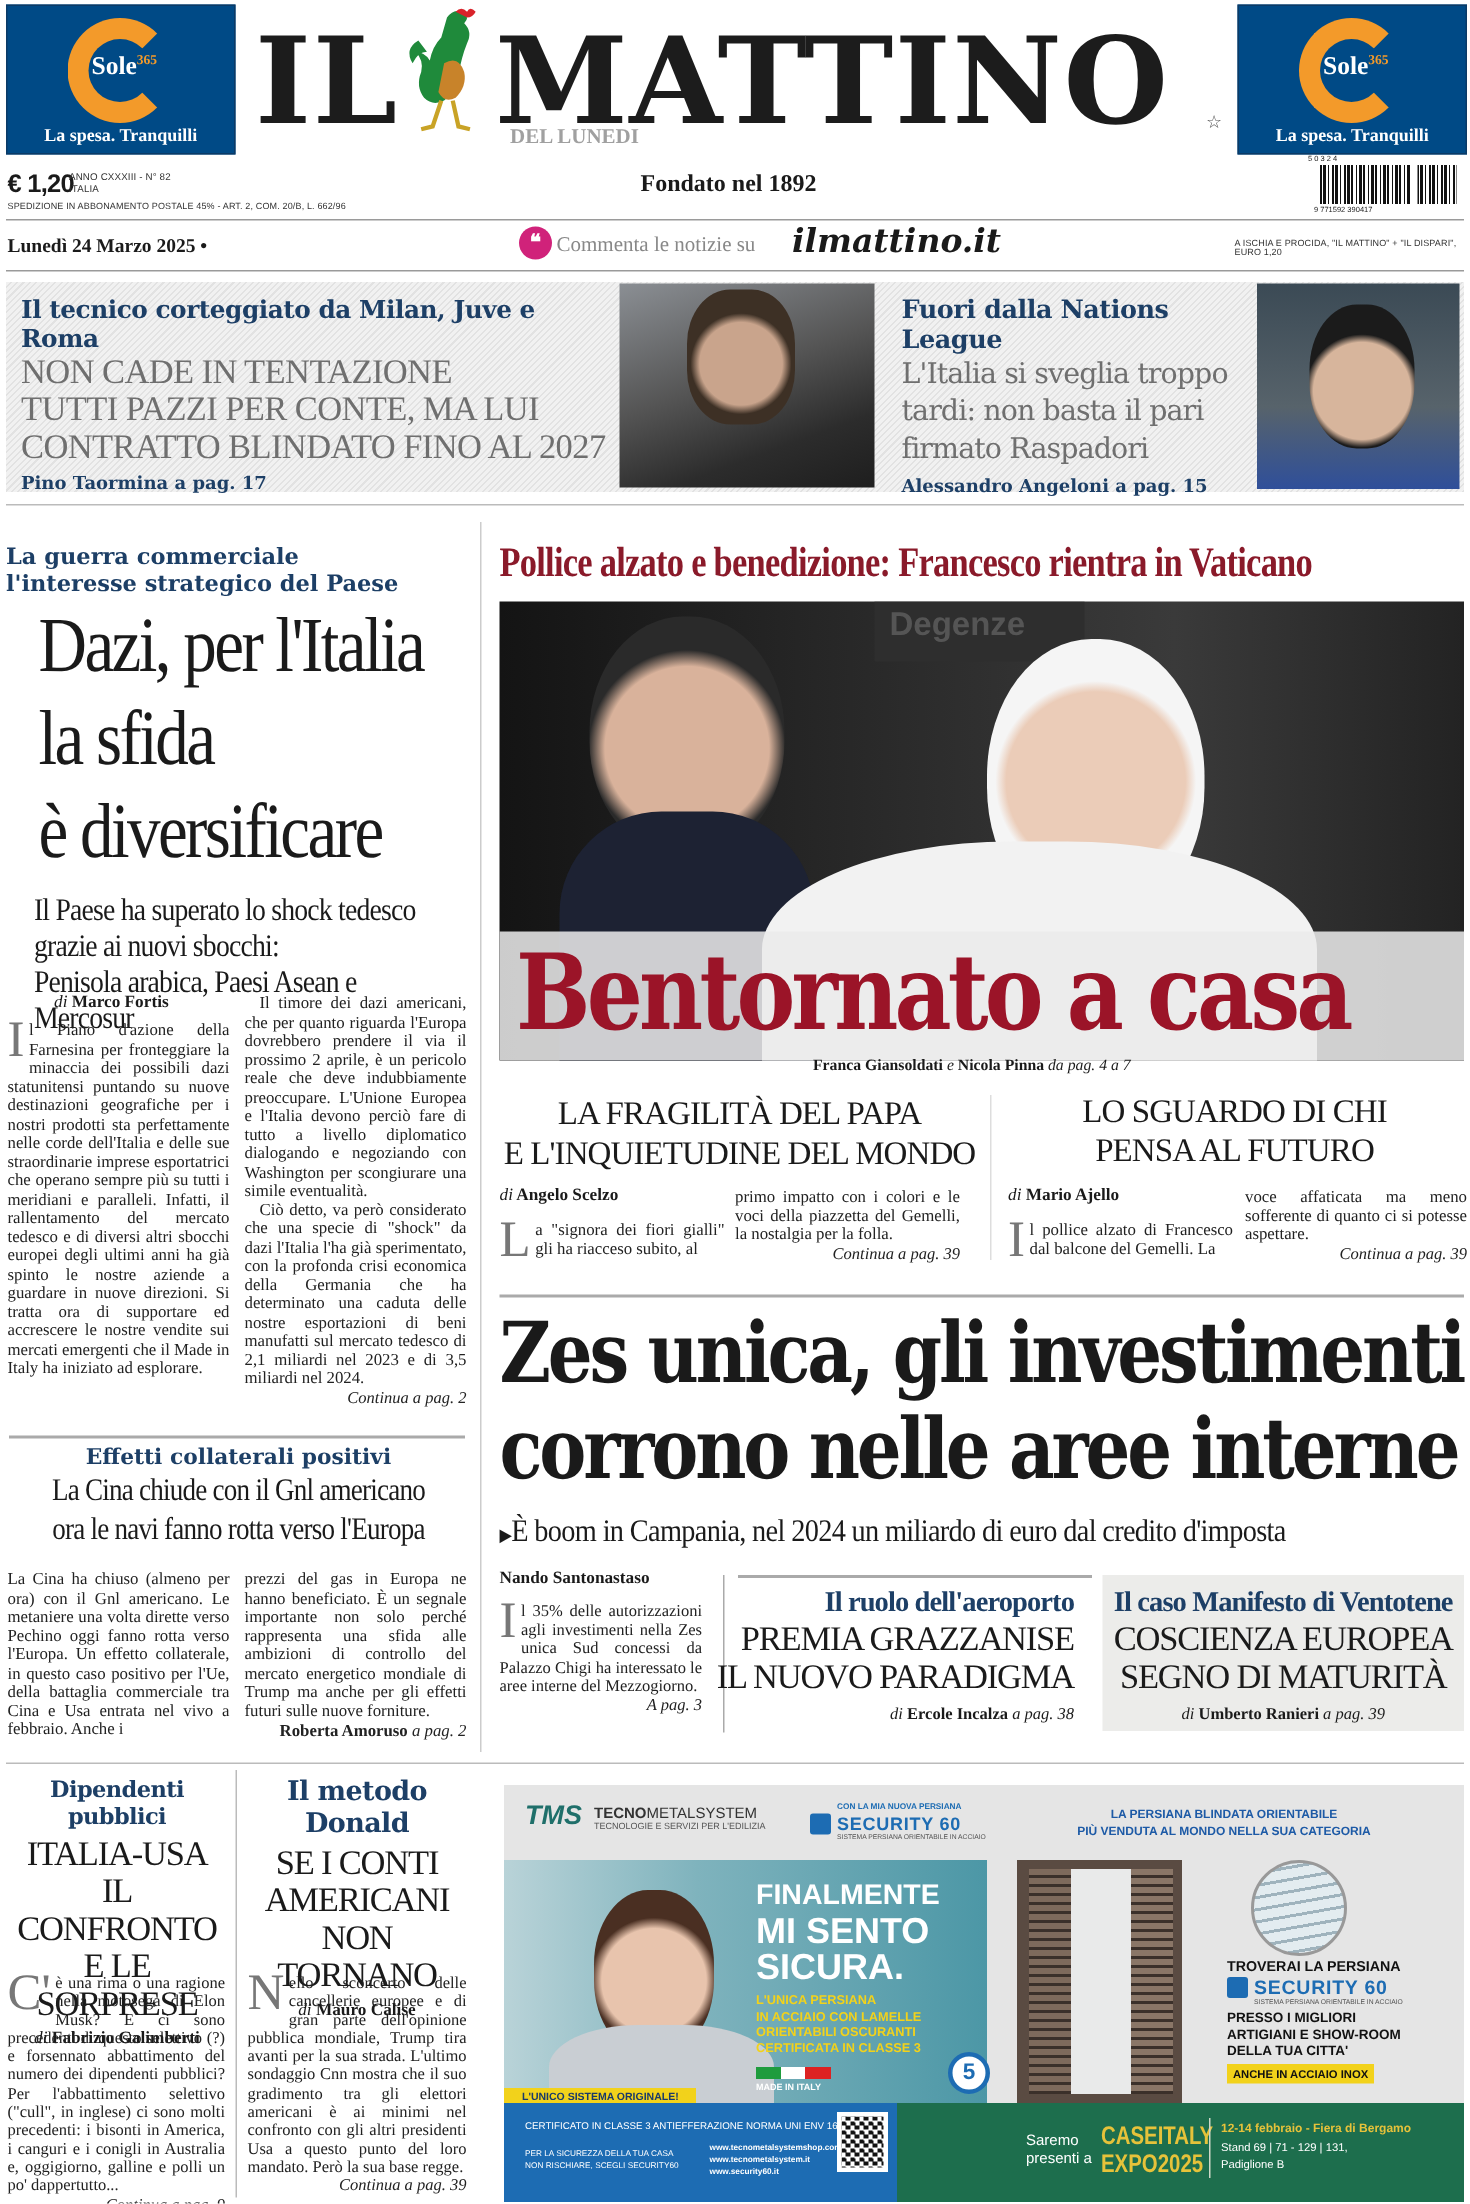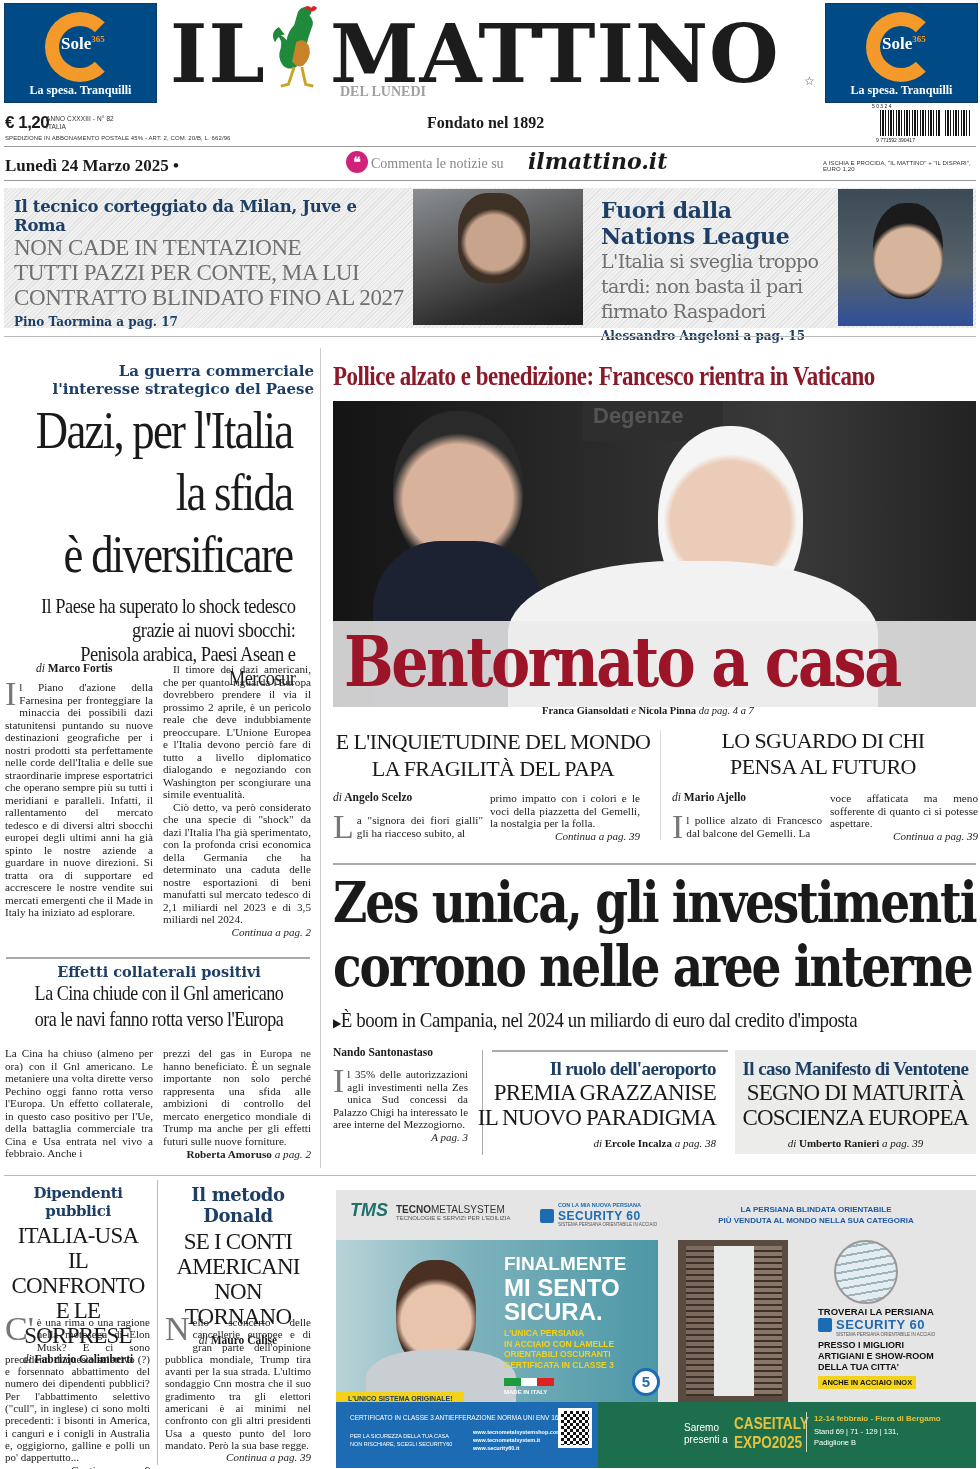--- a/index.html
+++ b/index.html
@@ -65,55 +65,55 @@
 <div class="abs tiny" style="left:46px;top:123px">ITALIA</div>
 <div class="abs tiny" style="left:5px;top:135px;font-size:6px">SPEDIZIONE IN ABBONAMENTO POSTALE 45% - ART. 2, COM. 20/B, L. 662/96</div>
 <div class="abs" style="left:427px;top:114px;font-family:'Liberation Serif',serif;font-weight:bold;font-size:16px">Fondato nel 1892</div>
 
 <div class="abs" style="left:872px;top:103px;font-size:5px;font-family:'Liberation Sans',sans-serif">5 0 3 2 4</div>
 <div class="abs barcode" style="left:880px;top:110px;width:60px;height:26px"></div>
 <div class="abs barcode" style="left:945px;top:110px;width:26px;height:26px"></div>
 <div class="abs" style="left:876px;top:137px;font-size:5px;font-family:'Liberation Sans',sans-serif">9 771592 390417</div>
 
 <div class="abs rule" style="left:4px;top:146px;width:972px;height:1px"></div>
-<div class="abs" style="left:5px;top:156px;font-family:'Liberation Serif',serif;font-weight:bold;font-size:17px">Lunedì 24 Marzo 2025 •</div>
+<div class="abs" style="left:5px;top:156px;font-family:'Liberation Serif',serif;font-weight:bold;font-size:13px">Lunedì 24 Marzo 2025 •</div>
 <div class="abs" style="left:346px;top:151px;width:22px;height:22px;border-radius:50%;background:#d0227a;color:#fff;font-size:14px;text-align:center;line-height:22px;font-weight:bold">❝</div>
 <div class="abs" style="left:371px;top:156px;font-family:'Liberation Serif',serif;font-size:14px;color:#888">Commenta le notizie su</div>
 <div class="abs" style="left:528px;top:148px;font-family:'DejaVu Serif',serif;font-style:italic;font-weight:bold;font-size:22px">ilmattino.it</div>
 <div class="abs tiny" style="left:823px;top:160px;font-size:6px">A ISCHIA E PROCIDA, "IL MATTINO" + "IL DISPARI", EURO 1,20</div>
 <div class="abs rule" style="left:4px;top:180px;width:972px;height:1px"></div>
 
 <div class="abs hatch" style="left:4px;top:188px;width:972px;height:140px"></div>
 <div class="abs" style="left:14px;top:197px;width:395px">
   <div class="kicker navy" style="font-size:16.5px;letter-spacing:-.3px">Il tecnico corteggiato da Milan, Juve e Roma</div>
   <div class="gray" style="font-family:'Liberation Serif',serif;font-size:23px;line-height:25px;letter-spacing:-.4px">
     <div>NON CADE IN TENTAZIONE</div>
     <div>TUTTI PAZZI PER CONTE, MA LUI</div>
     <div>CONTRATTO BLINDATO FINO AL 2027</div>
   </div>
   <div class="navy kicker" style="font-size:12px;margin-top:5px">Pino Taormina a pag. 17</div>
 </div>
 <div class="abs" style="left:413px;top:189px;width:170px;height:136px;background:linear-gradient(160deg,#8b8f94 0%,#555 45%,#2c2c2c 75%,#1e1e1e 100%)">
   <div style="position:absolute;left:45px;top:4px;width:72px;height:90px;border-radius:40%;background:radial-gradient(circle at 50% 55%,#c9a48c 0 45%,#3d3025 55%)"></div>
 </div>
 <div class="abs" style="left:601px;top:197px;width:230px">
-  <div class="kicker navy" style="font-size:22px;letter-spacing:-.3px">Fuori dalla Nations League</div>
+  <div class="kicker navy" style="font-size:17px;letter-spacing:-.3px">Fuori dalla Nations League</div>
   <div class="gray" style="font-family:'DejaVu Serif',serif;font-size:19px;line-height:25px;letter-spacing:-.6px">
     <div>L'Italia si sveglia troppo</div>
     <div>tardi: non basta il pari</div>
     <div>firmato Raspadori</div>
   </div>
   <div class="navy kicker" style="font-size:12px;margin-top:5px">Alessandro Angeloni a pag. 15</div>
 </div>
 <div class="abs" style="left:838px;top:189px;width:135px;height:137px;background:linear-gradient(180deg,#3b4a55,#57636b 60%,#2f4f9a)">
   <div style="position:absolute;left:35px;top:14px;width:70px;height:96px;border-radius:45%;background:radial-gradient(circle at 50% 60%,#d7b59c 0 48%,#1b1b1b 56%)"></div>
 </div>
 
 <div class="abs rule" style="left:4px;top:336px;width:972px;height:1px;background:#bbb"></div>
-<div class="abs" style="left:4px;top:362px;width:310px;text-align:right">
+<div class="abs" style="left:4px;top:362px;width:310px;text-align:left">
   <div class="kicker navy" style="font-size:15px;line-height:18px">
     <div>La guerra commerciale</div>
     <div>l'interesse strategico del Paese</div>
   </div>
   <div style="font-family:'Liberation Serif',serif;font-size:52px;line-height:62px;letter-spacing:-2px;transform:scaleX(.86);margin-top:2px">
     <div>Dazi, per l'Italia</div>
     <div>la sfida</div>
     <div>è diversificare</div>
   </div>
   <div style="font-family:'Liberation Serif',serif;font-size:21px;line-height:24px;letter-spacing:-.6px;transform:scaleX(.88);margin-top:8px">
@@ -154,22 +154,22 @@
   <div style="position:absolute;left:60px;top:10px;width:130px;height:160px;border-radius:48%;background:radial-gradient(circle at 50% 55%,#d9b29b 0 50%,#2a2a2a 60%)"></div>
   <div style="position:absolute;left:40px;top:140px;width:170px;height:170px;background:#1d2233;border-radius:40% 40% 0 0"></div>
   <div style="position:absolute;left:325px;top:25px;width:145px;height:190px;border-radius:48%;background:radial-gradient(circle at 50% 50%,#ebccb8 0 50%,#f5f5f5 56%)"></div>
   <div style="position:absolute;left:175px;top:160px;width:370px;height:160px;background:#f2f2f2;border-radius:45% 45% 0 0"></div>
   <div style="position:absolute;left:0;right:0;bottom:0;height:86px;background:rgba(235,235,235,.86)"></div>
 </div>
 <div class="abs maroon" style="left:344px;top:622px;font-family:'DejaVu Serif',serif;font-weight:bold;font-size:70px;letter-spacing:-3px;line-height:80px;white-space:nowrap;transform:scaleX(.84);transform-origin:left top;color:#9b1428">Bentornato a casa</div>
 <div class="abs byline" style="left:542px;top:705px;font-size:10.5px"><span>Franca Giansoldati</span> <i>e</i> <span>Nicola Pinna</span> <i style="font-weight:normal">da pag. 4 a 7</i></div>
 
 <div class="abs" style="left:333px;top:728px;width:320px;text-align:center;font-family:'Liberation Serif',serif;font-size:22px;line-height:27px;letter-spacing:-.6px">
+  <div>LA FRAGILITÀ DEL PAPA</div>
   <div>E L'INQUIETUDINE DEL MONDO</div>
-  <div>LA FRAGILITÀ DEL PAPA</div>
 </div>
 <div class="abs byline" style="left:333px;top:791px"><i>di</i> <span>Angelo Scelzo</span></div>
 <div class="abs body" style="left:333px;top:814px;width:150px"><span class="drop">L</span><span>a "signora dei fiori gialli" gli ha riacceso subito, al</span></div>
 <div class="abs body" style="left:490px;top:792px;width:150px"><span>primo impatto con i colori e le voci della piazzetta del Gemelli, la nostalgia per la folla.</span><div class="cont">Continua a pag. 39</div></div>
 <div class="abs" style="left:660px;top:730px;width:1px;height:110px;background:#ddd"></div>
 
 <div class="abs" style="left:670px;top:728px;width:306px;text-align:center;font-family:'Liberation Serif',serif;font-size:22px;line-height:26px;letter-spacing:-.6px">
   <div>LO SGUARDO DI CHI</div>
   <div>PENSA AL FUTURO</div>
 </div>
@@ -194,22 +194,22 @@
     <div>PREMIA GRAZZANISE</div>
     <div>IL NUOVO PARADIGMA</div>
   </div>
   <div class="byline" style="font-size:11px;margin-top:7px"><i>di</i> <span>Ercole Incalza</span> <i style="font-weight:normal">a pag. 38</i></div>
 </div>
 
 <div class="abs" style="left:735px;top:1050px;width:241px;height:104px;background:#ececea"></div>
 <div class="abs" style="left:735px;top:1058px;width:241px;text-align:center">
   <div class="navy" style="font-family:'Liberation Serif',serif;font-weight:bold;font-size:19px;letter-spacing:-.6px">Il caso Manifesto di Ventotene</div>
   <div style="font-family:'Liberation Serif',serif;font-size:23px;line-height:25px;letter-spacing:-.8px">
+    <div>COSCIENZA EUROPEA</div>
     <div>SEGNO DI MATURITÀ</div>
-    <div>COSCIENZA EUROPEA</div>
   </div>
   <div class="byline" style="font-size:11px;margin-top:7px"><i>di</i> <span>Umberto Ranieri</span> <i style="font-weight:normal">a pag. 39</i></div>
 </div>
 
 <div class="abs hline" style="left:4px;top:1175px;width:972px;height:1px;background:#bbb"></div>
 <div class="abs" style="left:4px;top:1184px;width:148px;text-align:center">
   <div class="kicker navy" style="font-size:15px;letter-spacing:-.4px">Dipendenti pubblici</div>
   <div style="font-family:'Liberation Serif',serif;font-size:23px;line-height:25px;letter-spacing:-.8px;margin-top:3px">
     <div>ITALIA-USA</div>
     <div>IL CONFRONTO</div>

